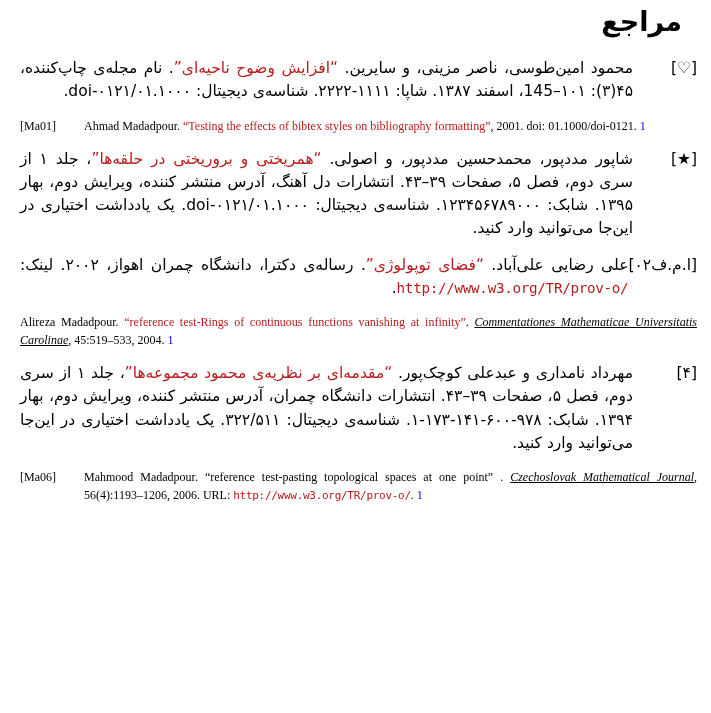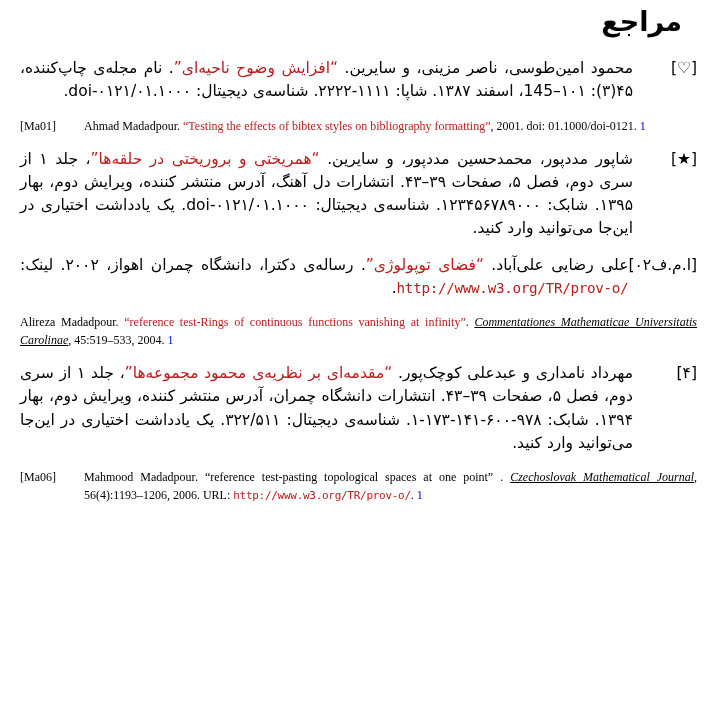--- a/index.html
+++ b/index.html
@@ -56,21 +56,21 @@
       <div class="entry rtl" dir="rtl">
         <span class="label"><span>[♡]</span></span>
         <span class="text"><span class="seg">محمود امین‌طوسی، ناصر مزینی، و سایرین. </span><span class="seg pink">“افزایش وضوح ناحیه‌ای”</span><span class="seg">. نام مجله‌ی چاپ‌کننده، ۴۵(۳): ۱۰۱–145، اسفند ۱۳۸۷. شاپا: ۱۱۱۱-۲۲۲۲. شناسه‌ی دیجیتال: ۰۱.۱۰۰۰/doi-۰۱۲۱.</span></span>
       </div>
       <div class="entry ltr" dir="ltr">
         <span class="label"><span>[Ma01]</span></span>
         <span class="text"><span class="seg">Ahmad Madadpour. </span><span class="seg pink">“Testing the effects of bibtex styles on bibliography formatting”</span><span class="seg">, 2001. doi: 01.1000/doi-0121. </span><span class="seg blue">1</span></span>
       </div>
       <div class="entry rtl" dir="rtl">
         <span class="label"><span>[★]</span></span>
-        <span class="text"><span class="seg">شاپور مددپور، محمدحسین مددپور، و سایرین. </span><span class="seg pink">“همریختی و بروریختی در حلقه‌ها”</span><span class="seg">، جلد ۱ از سری دوم، فصل ۵، صفحات ۳۹–۴۳. انتشارات دل آهنگ، آدرس منتشر کننده، ویرایش دوم، بهار ۱۳۹۵. شابک: ۱۲۳۴۵۶۷۸۹۰۰۰. شناسه‌ی دیجیتال: ۰۱.۱۰۰۰/doi-۰۱۲۱. یک یادداشت اختیاری در این‌جا می‌توانید وارد کنید.</span></span>
+        <span class="text"><span class="seg">شاپور مددپور، محمدحسین مددپور، و اصولی. </span><span class="seg pink">“همریختی و بروریختی در حلقه‌ها”</span><span class="seg">، جلد ۱ از سری دوم، فصل ۵، صفحات ۳۹–۴۳. انتشارات دل آهنگ، آدرس منتشر کننده، ویرایش دوم، بهار ۱۳۹۵. شابک: ۱۲۳۴۵۶۷۸۹۰۰۰. شناسه‌ی دیجیتال: ۰۱.۱۰۰۰/doi-۰۱۲۱. یک یادداشت اختیاری در این‌جا می‌توانید وارد کنید.</span></span>
       </div>
       <div class="entry rtl" dir="rtl">
         <span class="label"><span>[ا.م.ف۰۲]</span></span>
         <span class="text"><span class="seg">علی رضایی علی‌آباد. </span><span class="seg pink">“فضای توپولوژی”</span><span class="seg">. رساله‌ی دکترا، دانشگاه چمران اهواز، ۲۰۰۲. لینک: </span><span class="seg url pink">http://www.w3.org/TR/prov-o/</span><span class="seg">.</span></span>
       </div>
       <div class="entry ltr" dir="ltr">
         <span class="text"><span class="seg">Alireza Madadpour. </span><span class="seg pink">“reference test-Rings of continuous functions vanishing at infinity”</span><span class="seg">. </span><span class="seg italic">Commentationes Mathematicae Universitatis Carolinae</span><span class="seg">, 45:519–533, 2004. </span><span class="seg blue">1</span></span>
       </div>
       <div class="entry rtl" dir="rtl">
         <span class="label"><span>[۴]</span></span>

